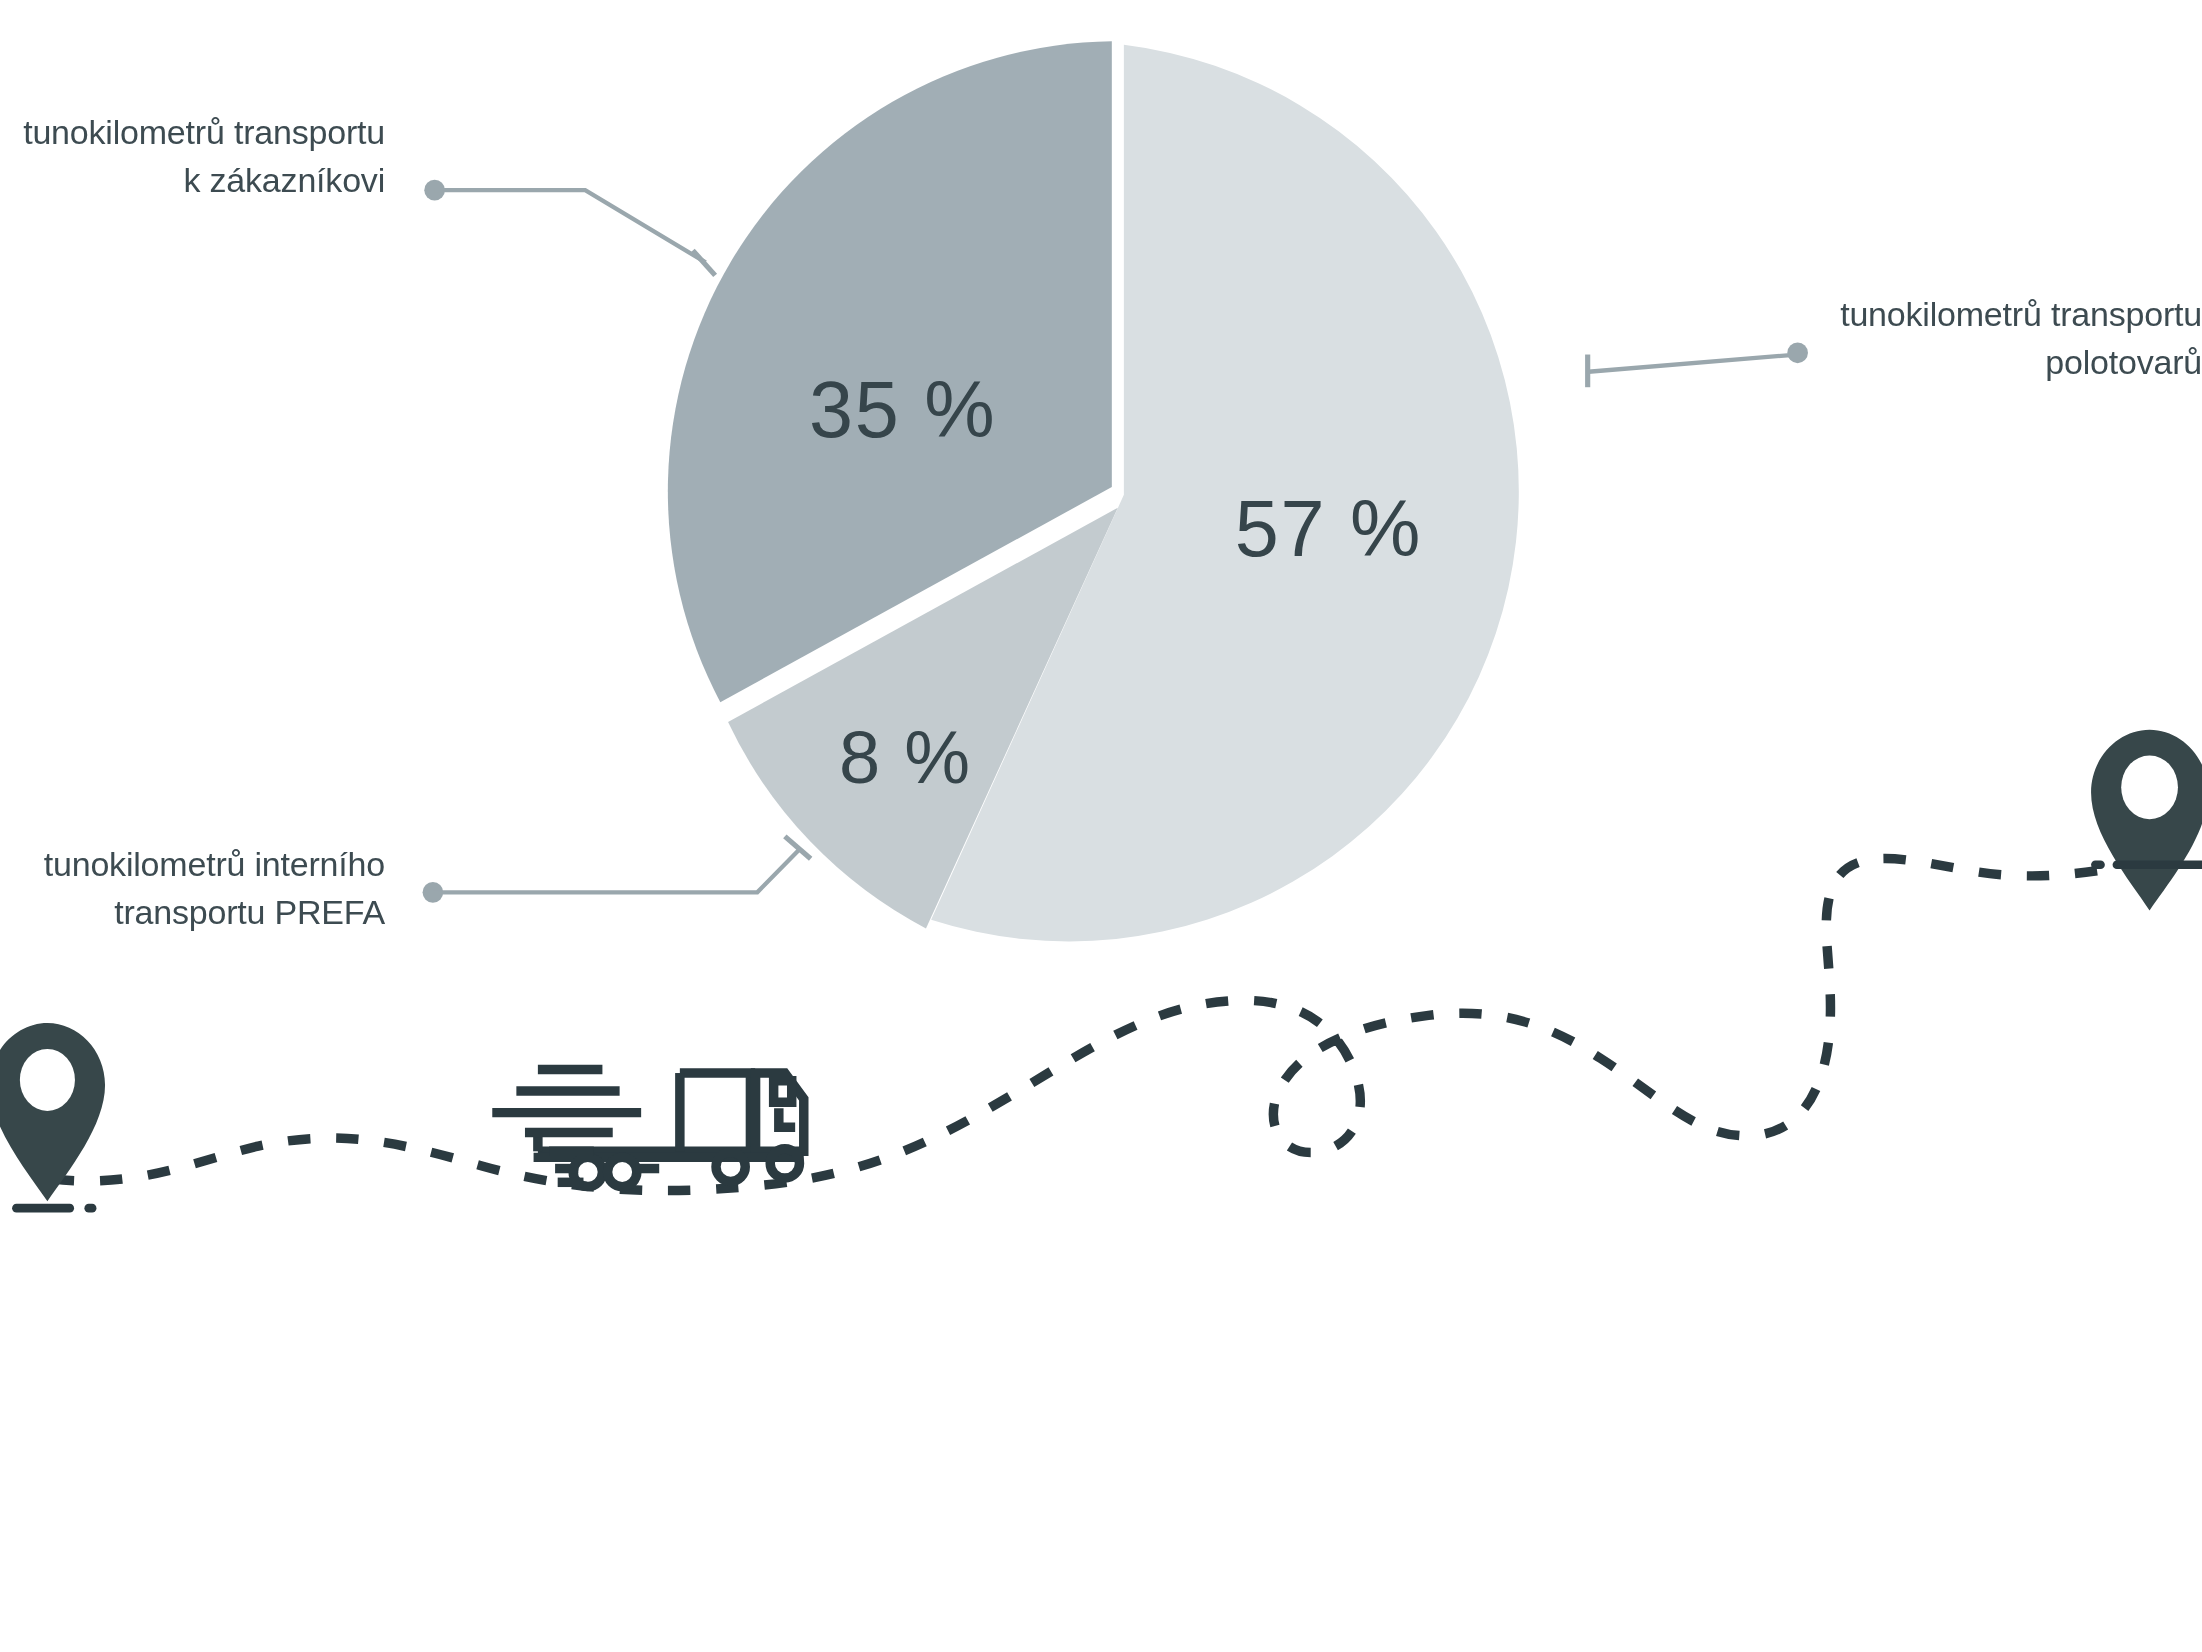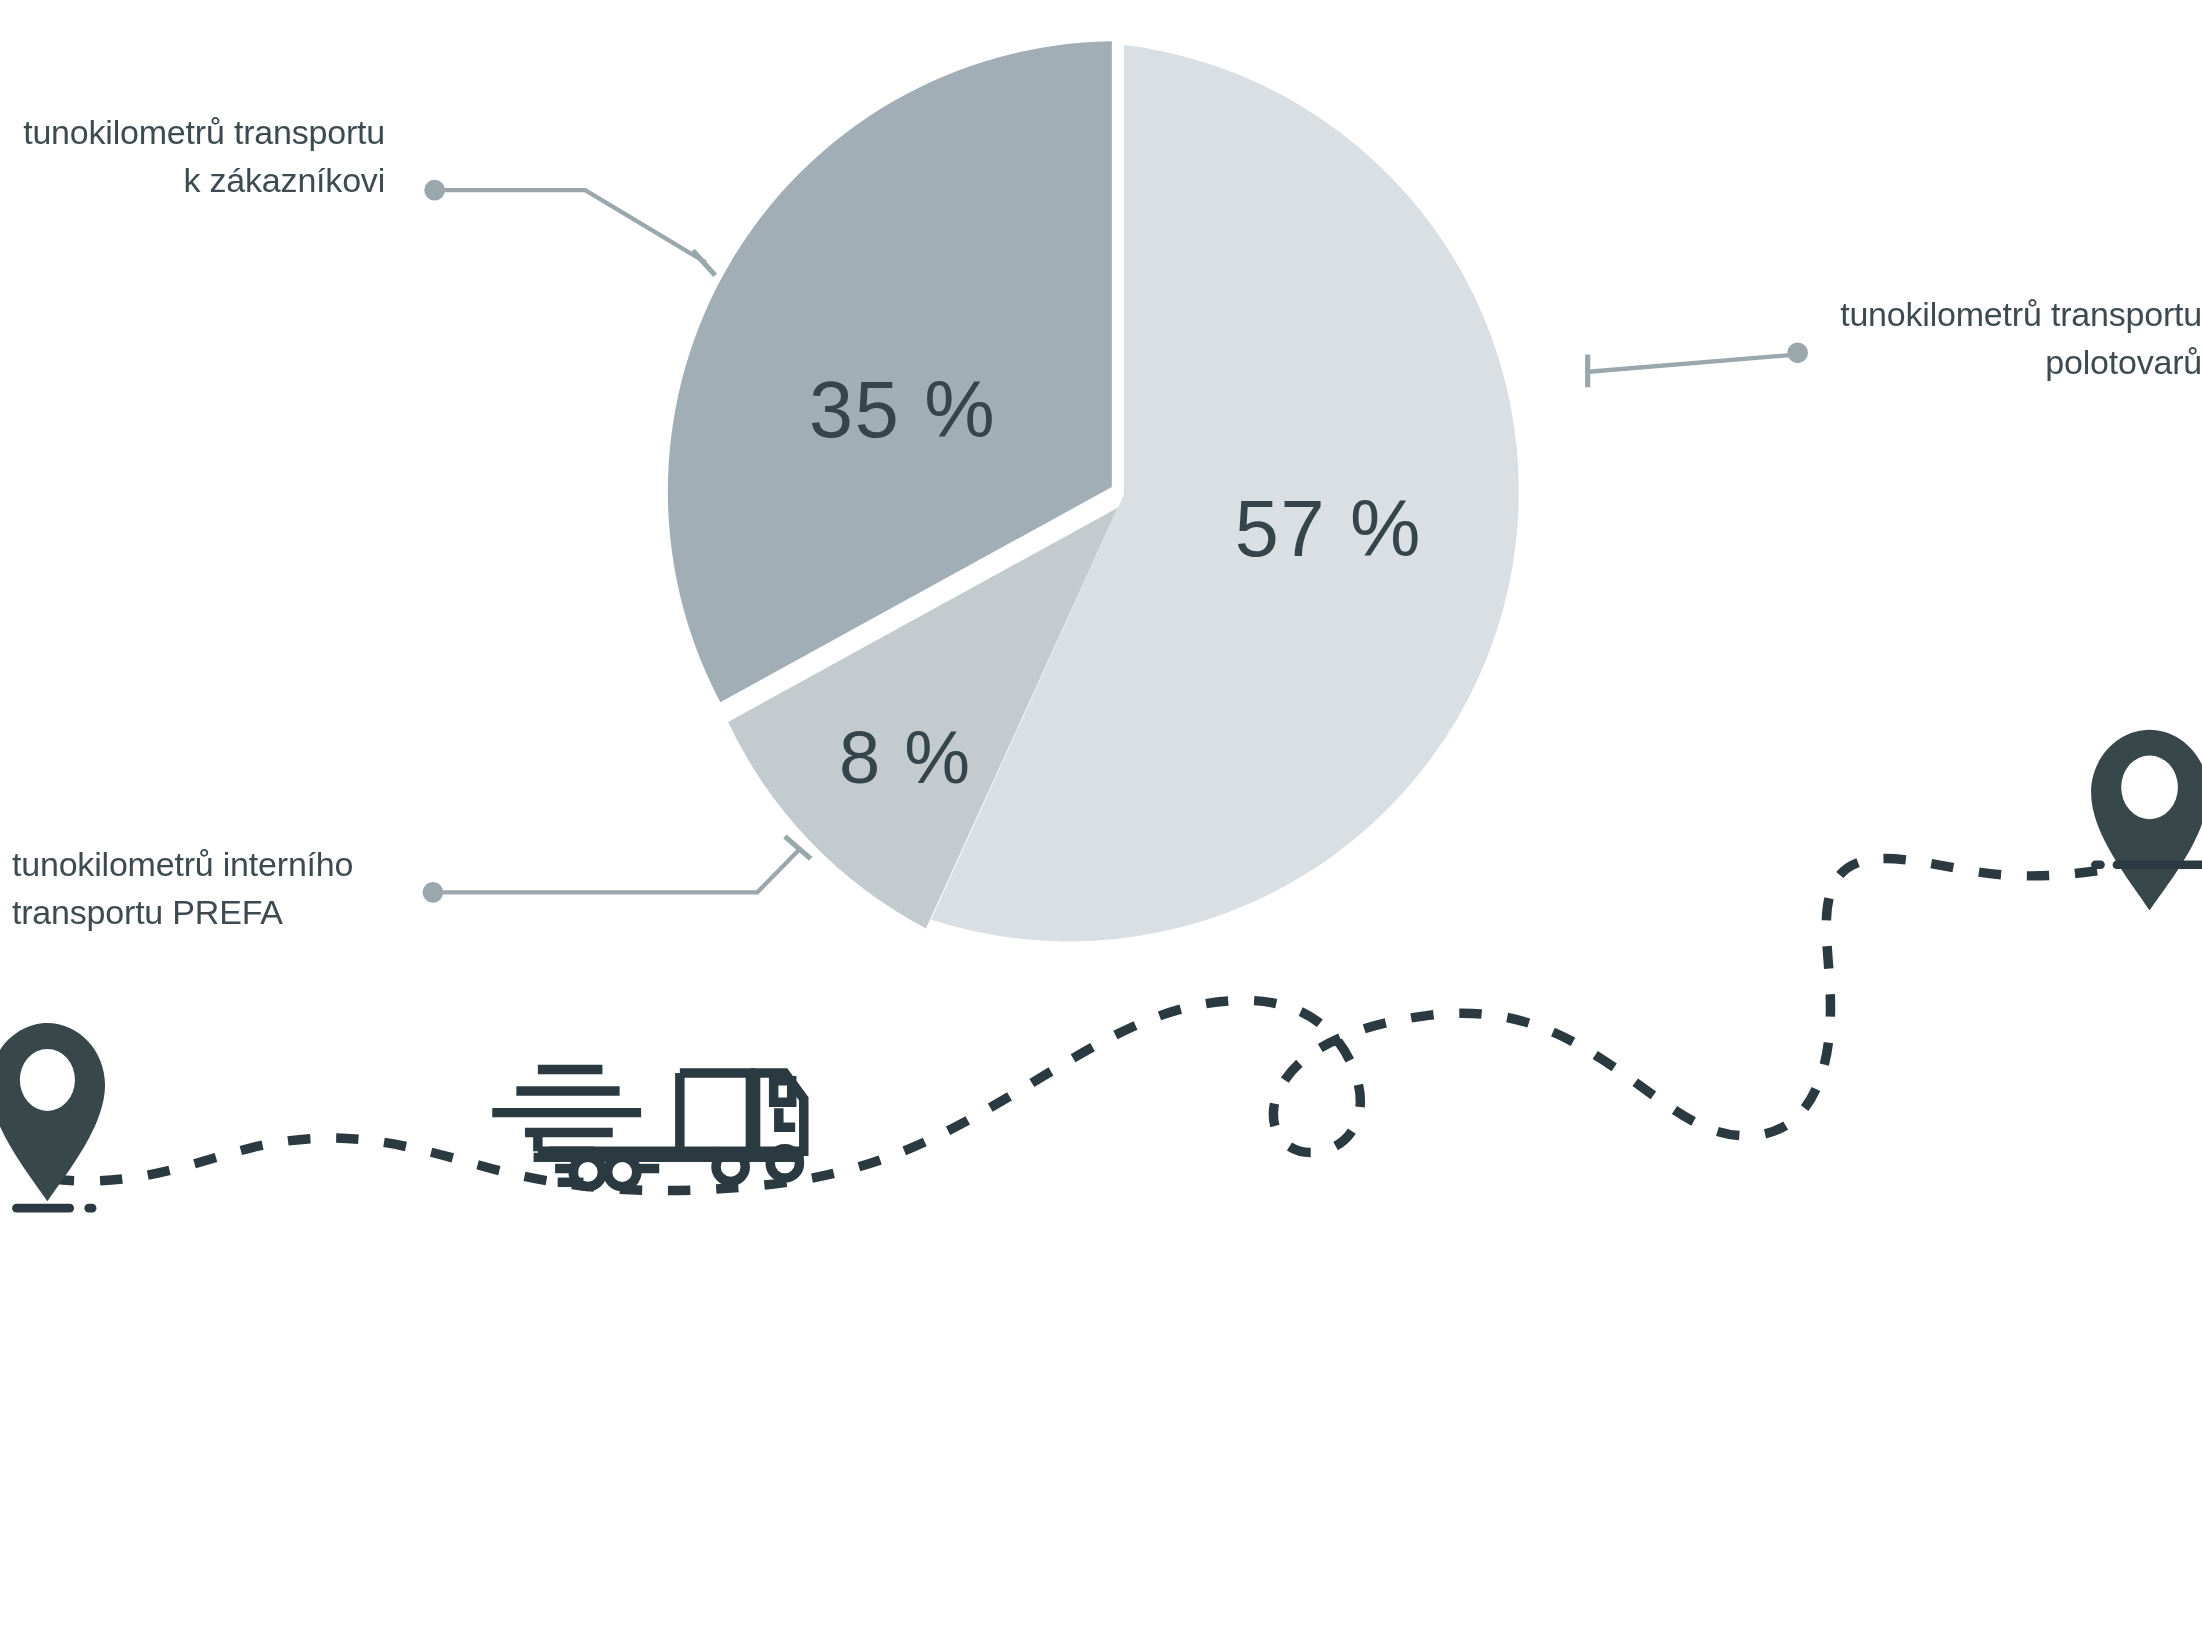--- a/index.html
+++ b/index.html
@@ -45,24 +45,24 @@
     width: 385px;
     text-align: right;
   }
   #label-semifinished {
     left: 1815px;
     top: 290px;
     width: 387px;
     text-align: right;
   }
   #label-internal {
-    left: 12px;
+    left: 0px;
     top: 840px;
     width: 385px;
-    text-align: left;
+    text-align: right;
   }
 
   .slice-label {
     font-family: "Liberation Sans", sans-serif;
     fill: #36454b;
     font-size: 92px;
     letter-spacing: 2px;
   }
   .slice-label-small { font-size: 86px; }
 </style>

